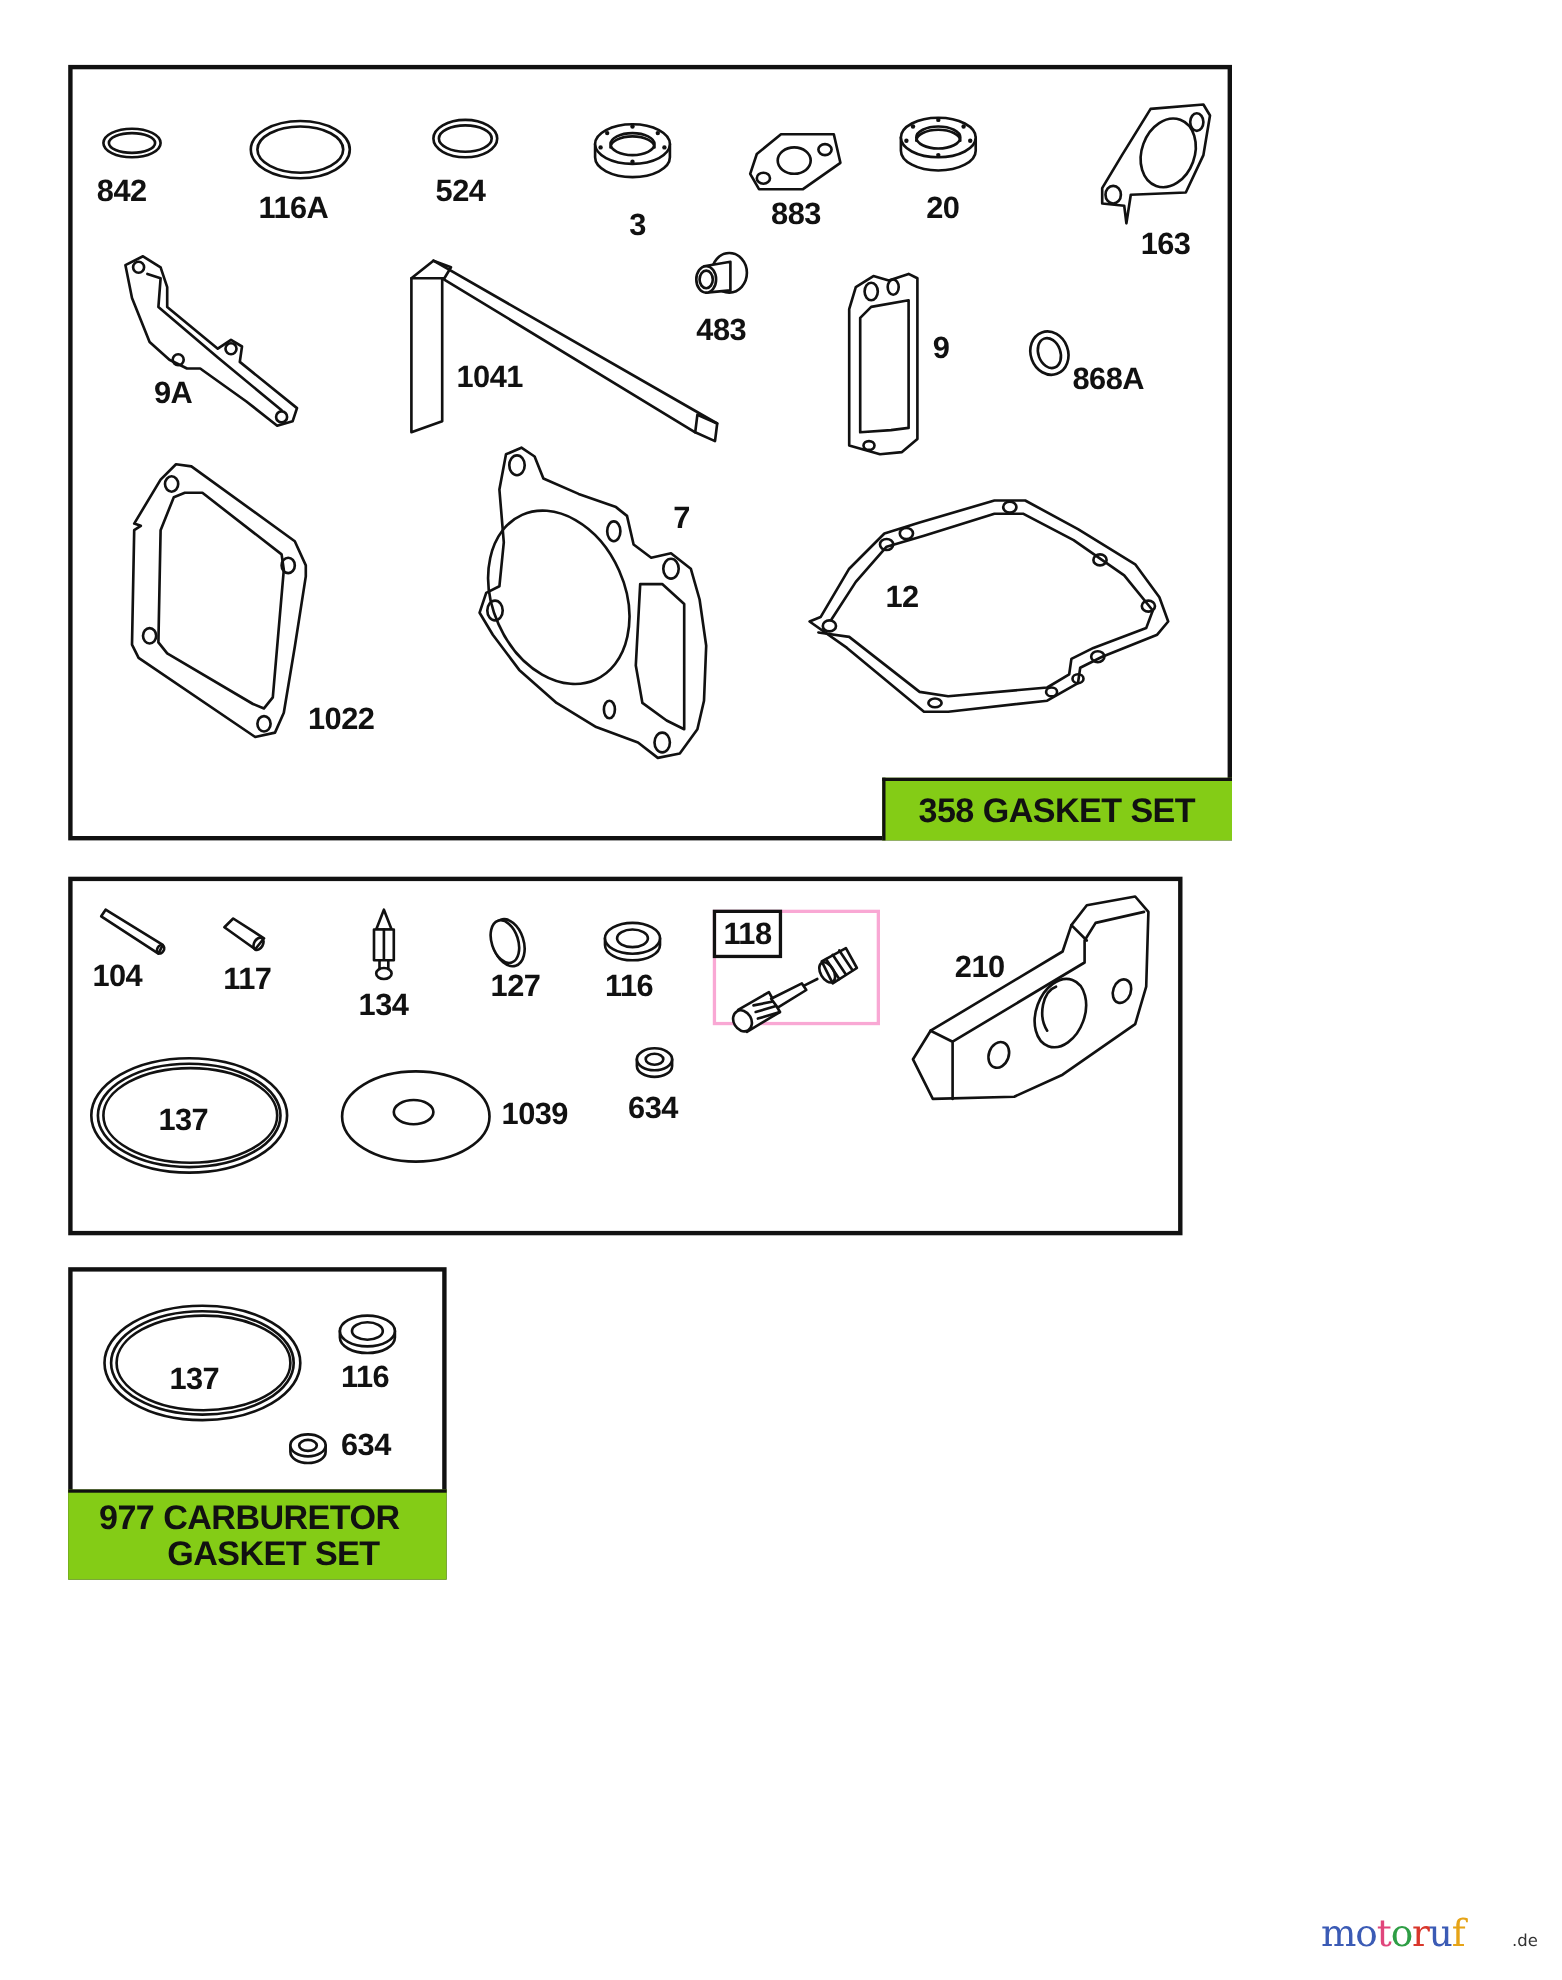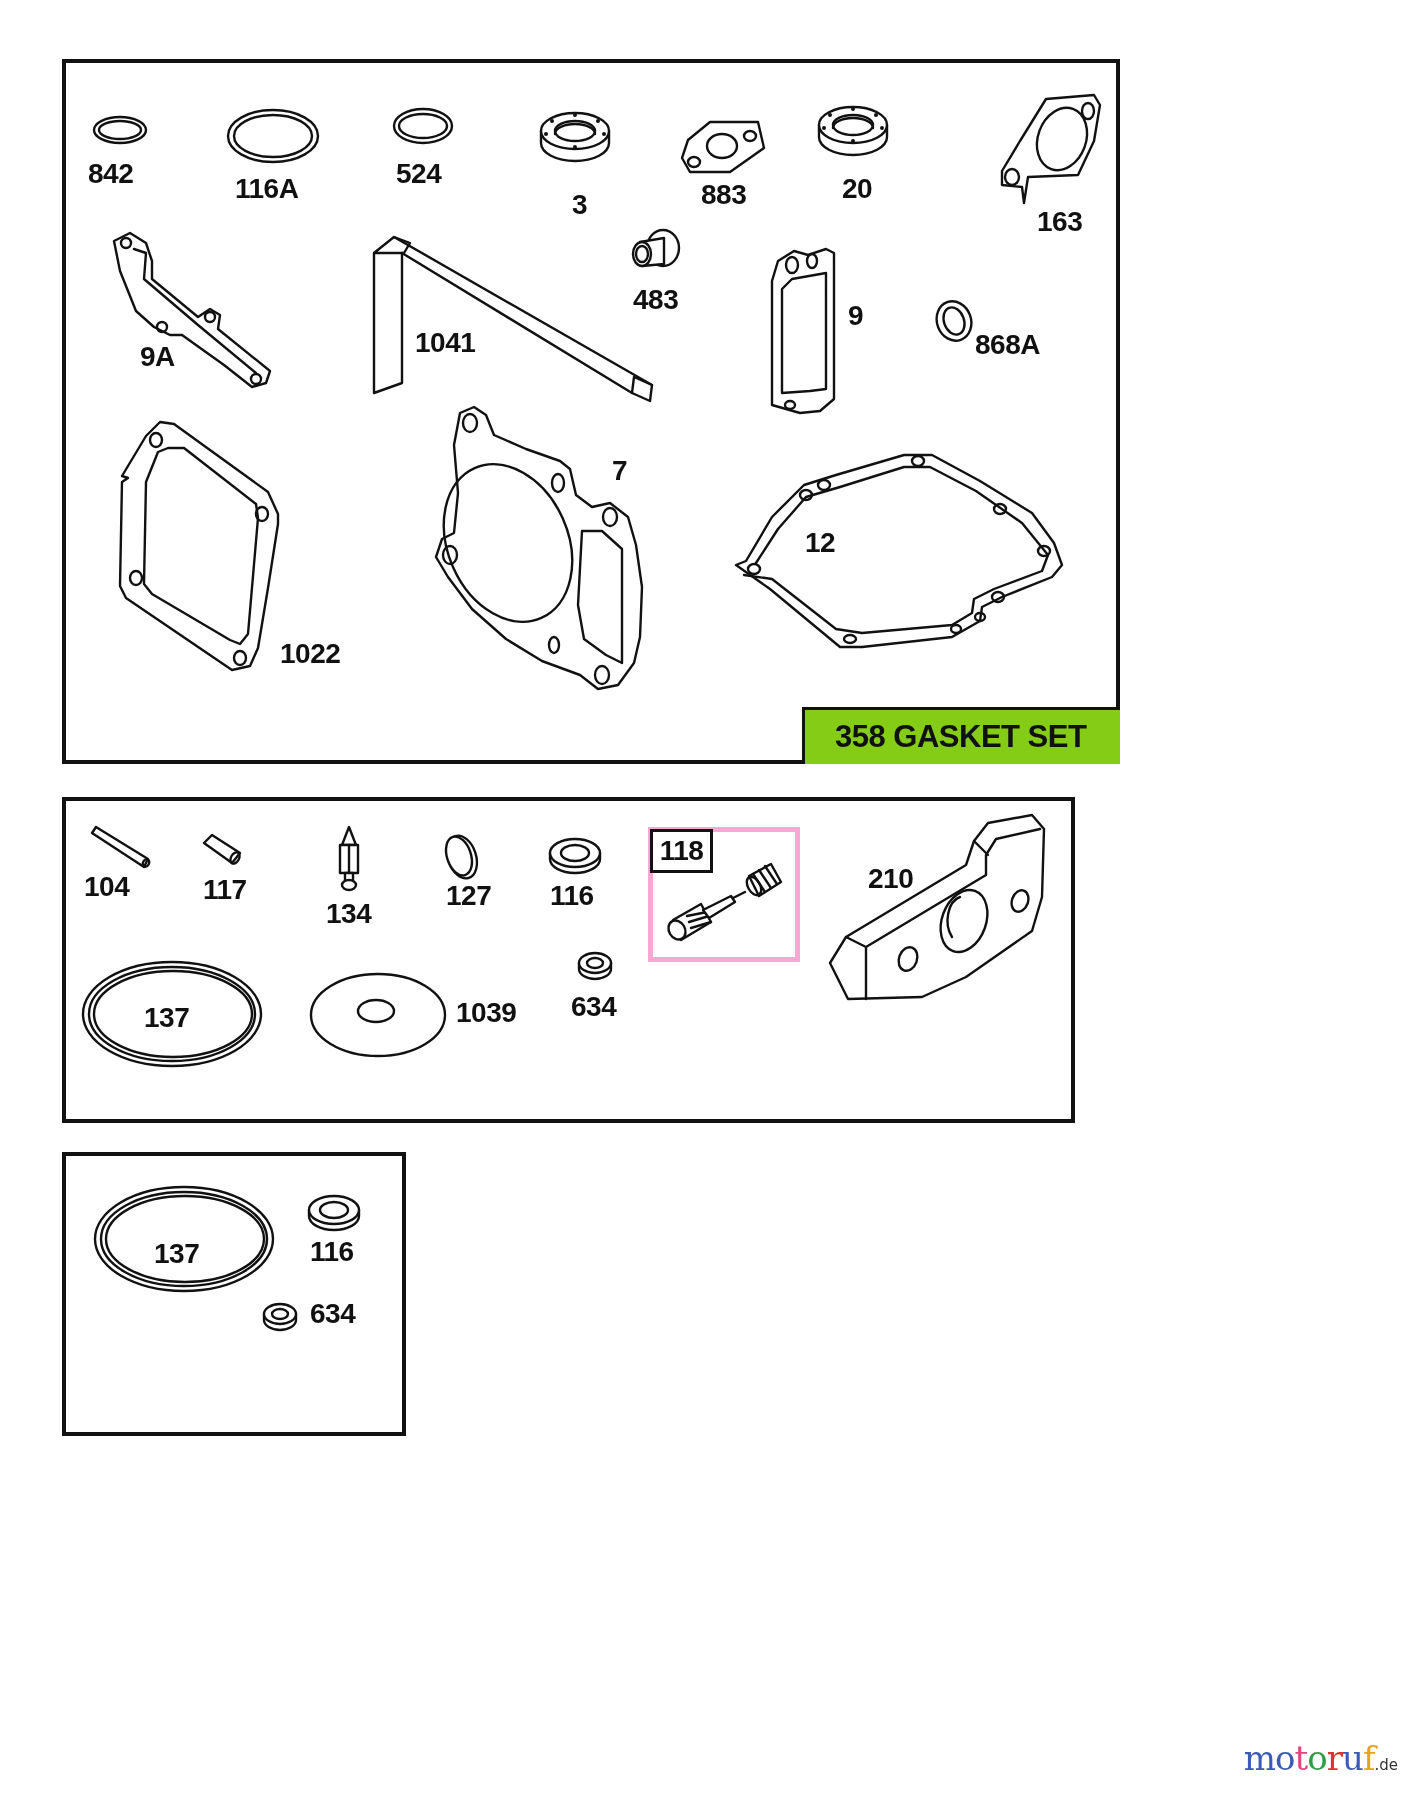--- a/index.html
+++ b/index.html
@@ -6,21 +6,21 @@
   body{width:1420px;height:1800px;position:relative;overflow:hidden;font-family:"Liberation Sans",sans-serif;color:#111;}
   .panel{position:absolute;border:4px solid #111;box-sizing:border-box;background:#fff;}
   .label-box{position:absolute;border:3px solid #111;box-sizing:border-box;background:#84cc16;display:flex;align-items:center;}
   .kit-title{font-weight:bold;font-size:31px;letter-spacing:-0.5px;white-space:nowrap;line-height:1.05;}
   .part-label{position:absolute;font-weight:bold;font-size:28px;letter-spacing:-0.5px;white-space:nowrap;line-height:1;}
   .part-art{position:absolute;overflow:visible;}
   svg .o{fill:none;stroke:#111;stroke-width:2.4;stroke-linejoin:round;stroke-linecap:round;}
   svg .f{fill:#fff;stroke:#111;stroke-width:2.4;stroke-linejoin:round;}
   svg .d{fill:#111;}
   .watermark{position:absolute;right:22px;bottom:22px;font-family:"DejaVu Serif",serif;font-size:34px;letter-spacing:-1px;}
-  .watermark sup{font-family:"DejaVu Sans",sans-serif;font-size:15px;color:#333;vertical-align:baseline;letter-spacing:0;}
+  .watermark sup{font-family:"DejaVu Sans",sans-serif;font-size:15px;color:#333;vertical-align:baseline;letter-spacing:0;margin-left:43px;}
 </style>
 </head>
 <body>
 
 <div class="panel" style="left:62px;top:59px;width:1058px;height:705px;">
 
   <svg class="part-art" style="left:26px;top:52px" width="56" height="30" viewBox="0 0 56 30">
       <ellipse class="o" cx="28" cy="15" rx="26" ry="13"></ellipse>
       <ellipse class="o" cx="28" cy="15" rx="21" ry="9"></ellipse>
     </svg>
@@ -196,21 +196,21 @@
     </svg>
   <span class="part-label" style="left:380px;top:81px">127</span>
 
   <svg class="part-art" style="left:481px;top:36px" width="56" height="38" viewBox="0 0 56 38">
       <path class="o" d="M3 16 v6 a25 14 0 0 0 50 0 v-6"></path>
       <ellipse class="f" cx="28" cy="16" rx="25" ry="14"></ellipse>
       <ellipse class="o" cx="28" cy="16" rx="14" ry="8"></ellipse>
     </svg>
   <span class="part-label" style="left:484px;top:81px">116</span>
 
-  <div style="position:absolute;left:582px;top:26px;width:152px;height:135px;border:5px solid #f9a8d4;box-sizing:border-box;">
+  <div style="position:absolute;left:582px;top:26px;width:152px;height:105px;border:3px solid #f9a8d4;box-sizing:border-box;">
     <div style="position:absolute;left:-3px;top:-3px;width:63px;height:44px;border:3px solid #111;box-sizing:border-box;display:flex;align-items:center;justify-content:center;">
       <span class="kit-title" style="font-size:28px">118</span>
     </div>
     <svg class="part-art" style="left:8px;top:20px" width="132" height="96" viewBox="0 0 132 96">
         <path class="f" d="M12 68 L40 52 L50 70 L20 88 Z"></path>
         <ellipse class="f" cx="16" cy="78" rx="8" ry="10" transform="rotate(-30 16 78)"></ellipse>
         <path class="o" d="M26 64 L46 60 M28 70 L48 64 M30 76 L50 70"></path>
         <path class="f" d="M42 58 L70 44 L74 50 L48 66 Z"></path>
         <line class="o" x1="72" y1="46" x2="84" y2="40"></line>
         <path class="f" d="M88 24 L110 12 L120 30 L98 44 Z"></path>
@@ -268,17 +268,21 @@
     </svg>
   <span class="part-label" style="left:244px;top:82px">116</span>
 
   <svg class="part-art" style="left:196px;top:146px" width="36" height="30" viewBox="0 0 36 30">
       <path class="o" d="M2 12 v6 a16 10 0 0 0 32 0 v-6"></path>
       <ellipse class="f" cx="18" cy="12" rx="16" ry="10"></ellipse>
       <ellipse class="o" cx="18" cy="12" rx="8" ry="5"></ellipse>
     </svg>
   <span class="part-label" style="left:244px;top:144px">634</span>
 
+  <div class="label-box" style="left:-4px;top:198px;width:344px;height:82px;border-left:none;border-right:none;border-bottom:none;flex-direction:column;align-items:flex-start;justify-content:center;padding-left:28px;">
+    <span class="kit-title">977 CARBURETOR</span>
+    <span class="kit-title" style="padding-left:62px">GASKET SET</span>
+  </div>
 </div>
 
 <div class="watermark">
   <span style="color:#3b5bb5">m</span><span style="color:#3b5bb5">o</span><span style="color:#e0467c">t</span><span style="color:#2e9e45">o</span><span style="color:#d9372b">r</span><span style="color:#3b5bb5">u</span><span style="color:#e6a417">f</span><sup>.de</sup>
 </div>
 
 </body></html>

